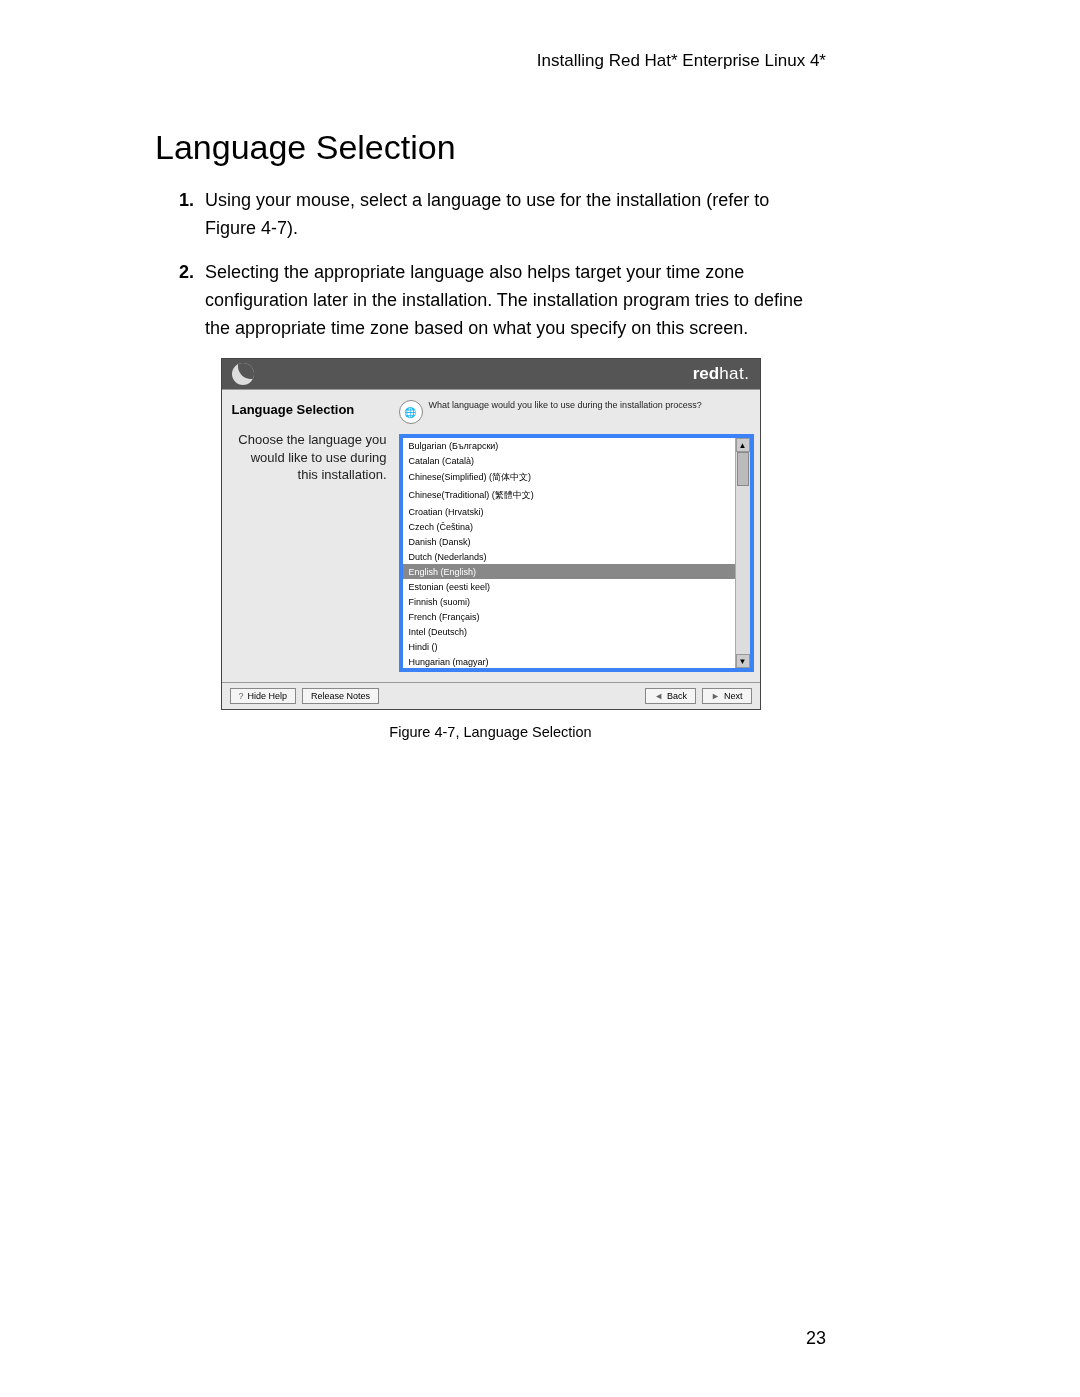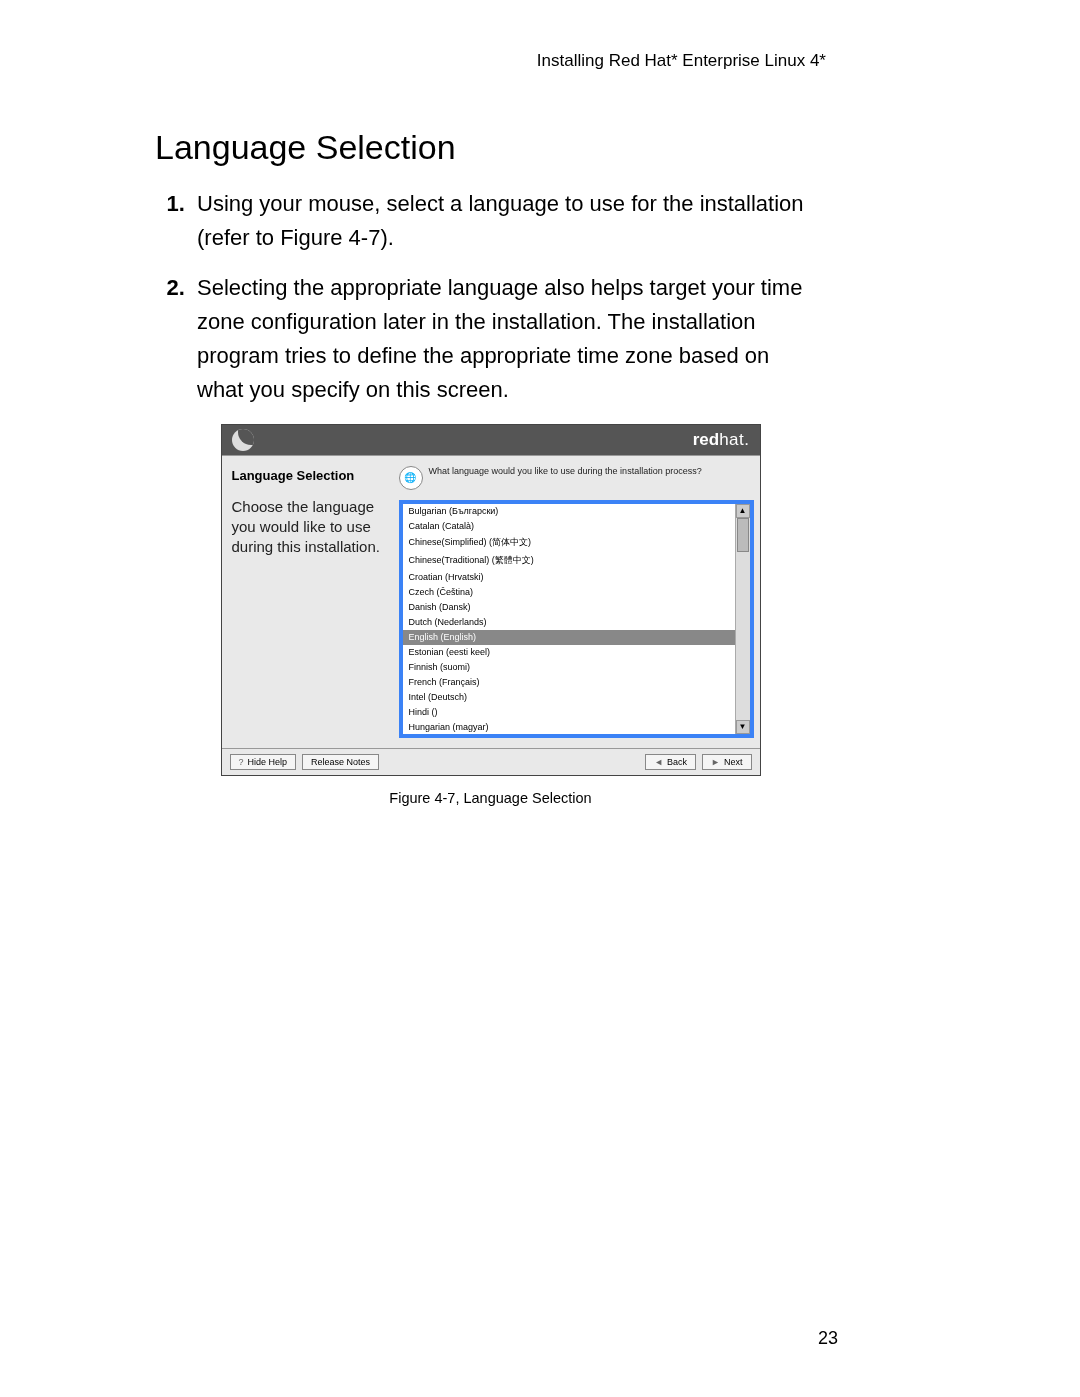--- a/index.html
+++ b/index.html
@@ -21,23 +21,23 @@
     font-size: 17px;
     line-height: 1.35;
     margin-bottom: 55px;
   }
   h1.section-title {
     font-weight: normal;
     font-size: 34px;
     margin: 0 0 20px 0;
   }
   ol.steps {
-    margin: 8px;
+    margin: 16px;
     padding-left: 28px;
-    font-size: 22px;
+    font-size: 18px;
   }
   ol.steps > li {
     margin-bottom: 16px;
     line-height: 1.55;
     padding-left: 6px;
   }
   ol.steps > li::marker {
     font-weight: bold;
   }
   .figure-wrap {
@@ -103,23 +103,24 @@
     width: 175px;
     padding: 12px 10px;
     box-sizing: border-box;
   }
   .ss-left-title {
     font-weight: bold;
     font-size: 13px;
     margin-bottom: 14px;
   }
   .ss-left-desc {
-    font-size: 15px;
+    font-size: 13px;
     line-height: 1.35;
     color: #222;
+    text-align: right;
   }
   .ss-right {
     flex: 1;
     padding: 10px 6px 10px 2px;
     box-sizing: border-box;
     display: flex;
     flex-direction: column;
   }
   .ss-question {
     display: flex;
@@ -211,21 +212,21 @@
     gap: 4px;
     font-size: 9px;
   }
   .ss-btn .glyph {
     font-size: 9px;
     color: #666;
   }
   .page-number {
     position: absolute;
     bottom: 48px;
-    right: 118px;
+    right: 130px;
     font-size: 18px;
   }
 </style>
 </head>
 <body>
 
 <div class="page">
 
   <div class="header-right">
     <div>Installing Red Hat* Enterprise Linux 4*</div>

